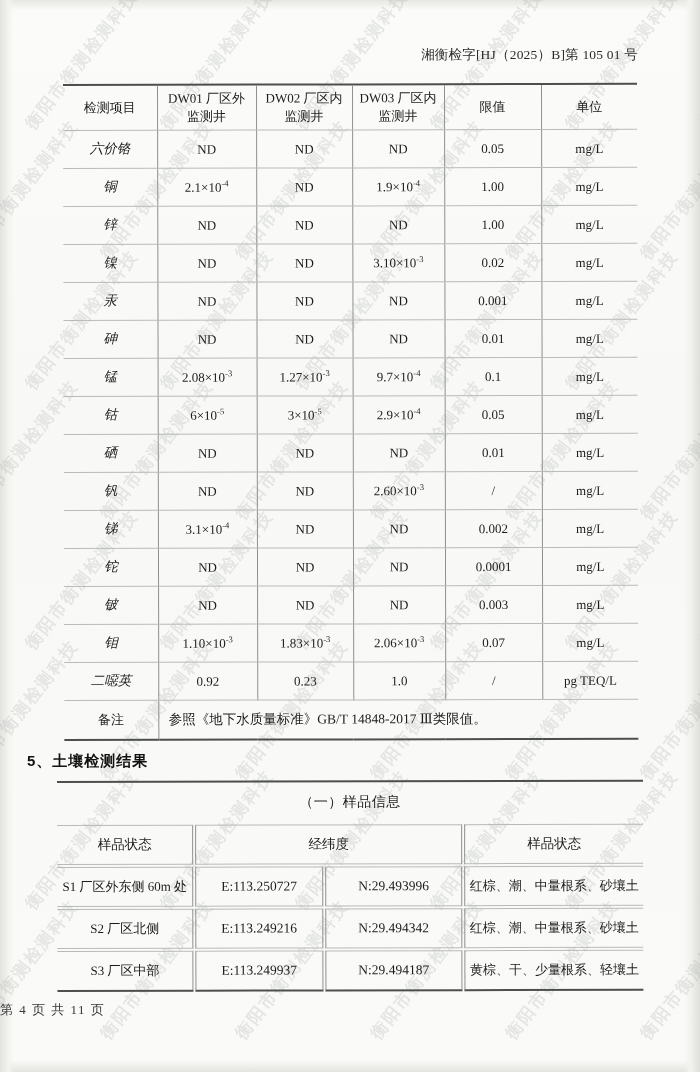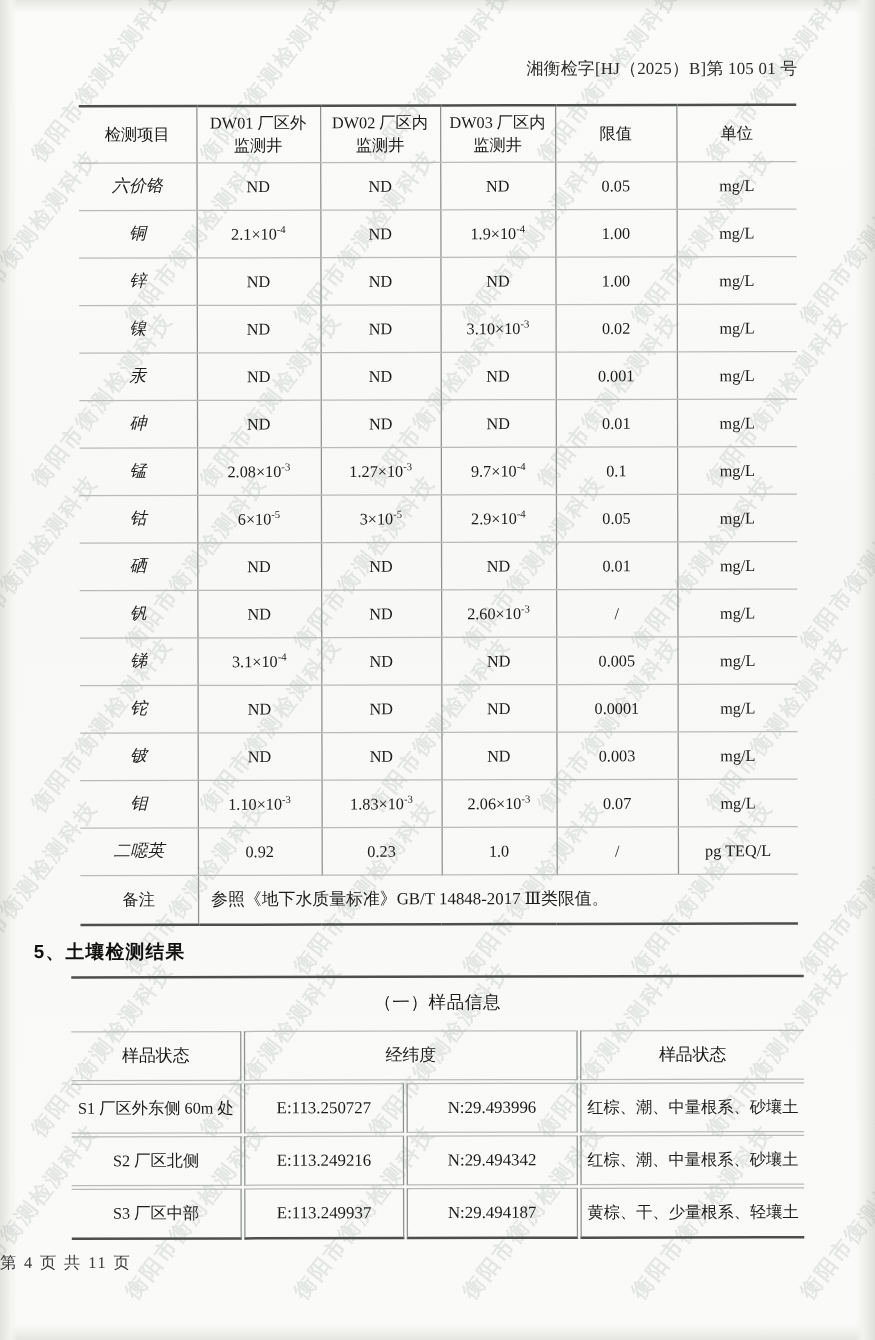--- a/index.html
+++ b/index.html
@@ -374,21 +374,21 @@
           <td>ND</td>
           <td>2.60×10<sup>-3</sup></td>
           <td>/</td>
           <td class="nor">mg/L</td>
         </tr>
         <tr class="body">
           <td class="item nol">锑</td>
           <td>3.1×10<sup>-4</sup></td>
           <td>ND</td>
           <td>ND</td>
-          <td>0.005</td>
+          <td>0.002</td>
           <td class="nor">mg/L</td>
         </tr>
         <tr class="body">
           <td class="item nol">铊</td>
           <td>ND</td>
           <td>ND</td>
           <td>ND</td>
           <td>0.0001</td>
           <td class="nor">mg/L</td>
         </tr>

